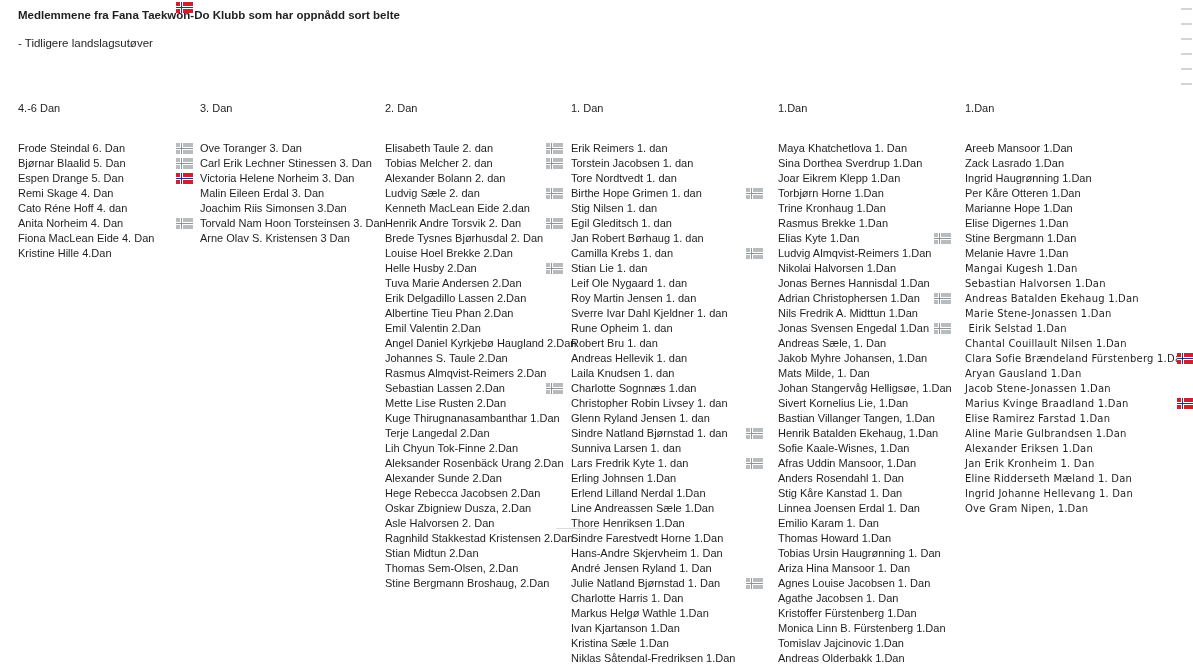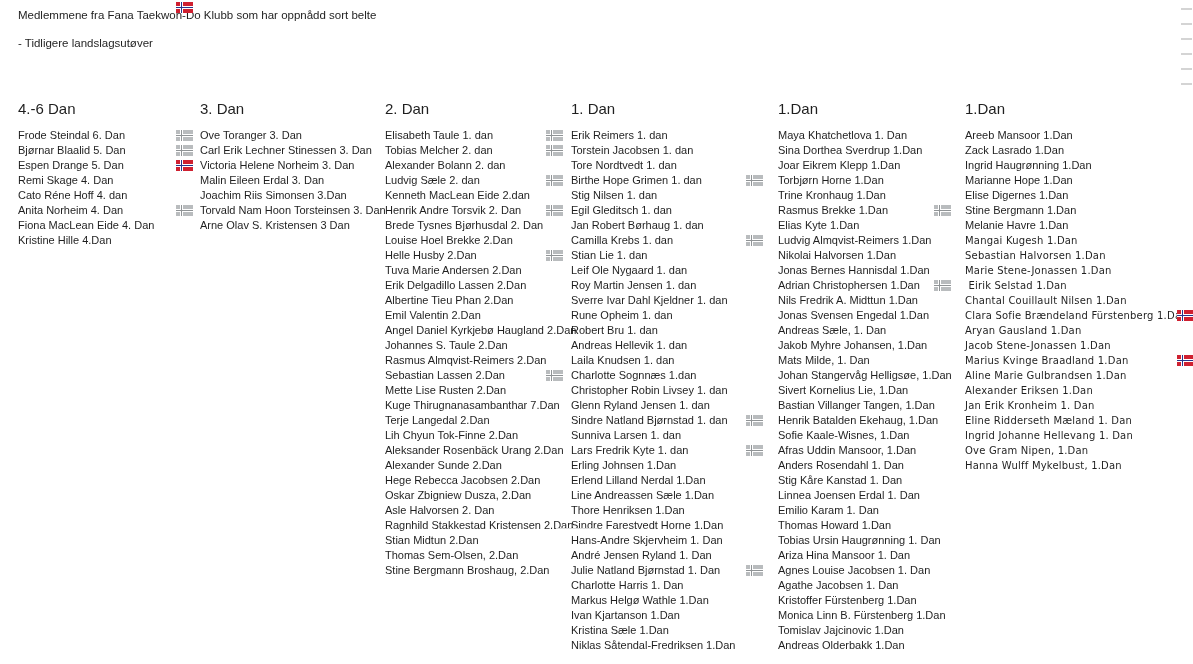--- a/index.html
+++ b/index.html
@@ -1,27 +1,27 @@
 <!DOCTYPE html>
 <html><head>
 <meta charset="utf-8">
 <style>
   html,body{margin:0;padding:0;}
   body{
     width:1193px;height:664px;background:#ffffff;overflow:hidden;
     font-family:"Liberation Sans",sans-serif;color:#1f1f1f;position:relative;
   }
   .page{position:absolute;inset:0;}
-  .title{position:absolute;left:18px;top:8px;font-size:11.5px;line-height:15px;white-space:pre;}
+  .title{position:absolute;left:18px;top:8px;font-size:11.5px;line-height:15px;white-space:pre;font-weight:bold;}
   .legend-label{position:absolute;left:18px;top:36px;font-size:11.5px;line-height:15px;white-space:pre;}
   .legend-flag-gray{left:176px;top:38px;}
   .legend-flag-red{left:176px;top:69px;}
   .col{position:absolute;top:101px;}
   .col1{left:18px}.col2{left:200px}.col3{left:385px}.col4{left:571px}.col5{left:778px}.col6{left:965px}
-  .hdr{height:15px;line-height:15px;font-size:15px;margin-bottom:12px;white-space:pre;}
+  .hdr{height:15px;line-height:15px;font-size:11px;margin-bottom:25px;white-space:pre;}
   .row{position:relative;height:15px;line-height:15px;font-size:11px;white-space:pre;}
   .row.alt{font-family:"DejaVu Sans",sans-serif;font-size:10px;letter-spacing:.2px;}
   .flag{position:absolute;display:block;width:17px;height:11px;top:2px;}
   .flag i{position:absolute;display:block;}
   .flag .hband{left:0;right:0;top:4px;height:3px;background:#fff;}
   .flag .vband{top:0;bottom:0;left:4px;width:3px;background:#fff;}
   .flag .hinner{left:0;right:0;top:5px;height:1px;}
   .flag .vinner{top:0;bottom:0;left:5px;width:1px;}
   .col2 .flag.before{left:-24px}
   .col4 .flag.before{left:-25px}
@@ -70,39 +70,39 @@
         <div class="row"><span class="flag before" style="background: rgb(185, 188, 190);"><i class="hband"></i><i class="vband"></i><i class="hinner" style="background: rgb(144, 148, 150);"></i><i class="vinner" style="background: rgb(144, 148, 150);"></i></span><span>Ove Toranger 3. Dan</span></div>
         <div class="row"><span class="flag before" style="background: rgb(185, 188, 190);"><i class="hband"></i><i class="vband"></i><i class="hinner" style="background: rgb(144, 148, 150);"></i><i class="vinner" style="background: rgb(144, 148, 150);"></i></span><span>Carl Erik Lechner Stinessen 3. Dan</span></div>
         <div class="row"><span class="flag before" style="background: rgb(207, 32, 48);"><i class="hband"></i><i class="vband"></i><i class="hinner" style="background: rgb(38, 52, 139);"></i><i class="vinner" style="background: rgb(38, 52, 139);"></i></span><span>Victoria Helene Norheim 3. Dan</span></div>
         <div class="row"><span>Malin Eileen Erdal 3. Dan</span></div>
         <div class="row"><span>Joachim Riis Simonsen 3.Dan</span></div>
         <div class="row"><span class="flag before" style="background: rgb(185, 188, 190);"><i class="hband"></i><i class="vband"></i><i class="hinner" style="background: rgb(144, 148, 150);"></i><i class="vinner" style="background: rgb(144, 148, 150);"></i></span><span>Torvald Nam Hoon Torsteinsen 3. Dan</span></div>
         <div class="row"><span>Arne Olav S. Kristensen 3 Dan</span></div>
       </div>
       <div class="col col3">
         <div class="hdr">2. Dan</div>
-        <div class="row"><span>Elisabeth Taule 1. dan</span></div>
+        <div class="row"><span>Elisabeth Taule 2. dan</span></div>
         <div class="row"><span>Tobias Melcher 2. dan</span></div>
         <div class="row"><span>Alexander Bolann 2. dan</span></div>
         <div class="row"><span>Ludvig Sæle 2. dan</span></div>
         <div class="row"><span>Kenneth MacLean Eide 2.dan</span></div>
         <div class="row"><span>Henrik Andre Torsvik 2. Dan</span></div>
         <div class="row"><span>Brede Tysnes Bjørhusdal 2. Dan</span></div>
         <div class="row"><span>Louise Hoel Brekke 2.Dan</span></div>
         <div class="row"><span>Helle Husby 2.Dan</span></div>
         <div class="row"><span>Tuva Marie Andersen 2.Dan</span></div>
         <div class="row"><span>Erik Delgadillo Lassen 2.Dan</span></div>
         <div class="row"><span>Albertine Tieu Phan 2.Dan</span></div>
         <div class="row"><span>Emil Valentin 2.Dan</span></div>
         <div class="row"><span>Angel Daniel Kyrkjebø Haugland 2.Dan</span></div>
         <div class="row"><span>Johannes S. Taule 2.Dan</span></div>
         <div class="row"><span>Rasmus Almqvist-Reimers 2.Dan</span></div>
         <div class="row"><span>Sebastian Lassen 2.Dan</span></div>
         <div class="row"><span>Mette Lise Rusten 2.Dan</span></div>
-        <div class="row"><span>Kuge Thirugnanasambanthar 7.Dan</span></div>
+        <div class="row"><span>Kuge Thirugnanasambanthar 1.Dan</span></div>
         <div class="row"><span>Terje Langedal 2.Dan</span></div>
         <div class="row"><span>Lih Chyun Tok-Finne 2.Dan</span></div>
         <div class="row"><span>Aleksander Rosenbäck Urang 2.Dan</span></div>
         <div class="row"><span>Alexander Sunde 2.Dan</span></div>
         <div class="row"><span>Hege Rebecca Jacobsen 2.Dan</span></div>
         <div class="row"><span>Oskar Zbigniew Dusza, 2.Dan</span></div>
         <div class="row"><span>Asle Halvorsen 2. Dan</span></div>
         <div class="row"><span>Ragnhild Stakkestad Kristensen 2.Dan</span></div>
         <div class="row"><span>Stian Midtun 2.Dan</span></div>
         <div class="row"><span>Thomas Sem-Olsen, 2.Dan</span></div>
@@ -182,40 +182,42 @@
         <div class="row"><span>Kristoffer Fürstenberg 1.Dan</span></div>
         <div class="row"><span>Monica Linn B. Fürstenberg 1.Dan</span></div>
         <div class="row"><span>Tomislav Jajcinovic 1.Dan</span></div>
         <div class="row"><span>Andreas Olderbakk 1.Dan</span></div>
       </div>
       <div class="col col6">
         <div class="hdr">1.Dan</div>
         <div class="row"><span>Areeb Mansoor 1.Dan</span></div>
         <div class="row"><span>Zack Lasrado 1.Dan</span></div>
         <div class="row"><span>Ingrid Haugrønning 1.Dan</span></div>
+        <div class="row"><span>Per Kåre Otteren 1.Dan</span></div>
         <div class="row"><span>Marianne Hope 1.Dan</span></div>
         <div class="row"><span>Elise Digernes 1.Dan</span></div>
         <div class="row"><span class="flag before" style="background: rgb(185, 188, 190);"><i class="hband"></i><i class="vband"></i><i class="hinner" style="background: rgb(144, 148, 150);"></i><i class="vinner" style="background: rgb(144, 148, 150);"></i></span><span>Stine Bergmann 1.Dan</span></div>
         <div class="row"><span>Melanie Havre 1.Dan</span></div>
         <div class="row alt"><span>Mangai Kugesh 1.Dan</span></div>
         <div class="row alt"><span>Sebastian Halvorsen 1.Dan</span></div>
+        <div class="row alt"><span class="flag before" style="background: rgb(185, 188, 190);"><i class="hband"></i><i class="vband"></i><i class="hinner" style="background: rgb(144, 148, 150);"></i><i class="vinner" style="background: rgb(144, 148, 150);"></i></span><span>Andreas Batalden Ekehaug 1.Dan</span></div>
         <div class="row alt"><span>Marie Stene-Jonassen 1.Dan</span></div>
         <div class="row alt"><span class="flag before" style="background: rgb(185, 188, 190);"><i class="hband"></i><i class="vband"></i><i class="hinner" style="background: rgb(144, 148, 150);"></i><i class="vinner" style="background: rgb(144, 148, 150);"></i></span><span> Eirik Selstad 1.Dan</span></div>
         <div class="row alt"><span>Chantal Couillault Nilsen 1.Dan</span></div>
         <div class="row alt"><span>Clara Sofie Brændeland Fürstenberg 1.Dan</span><span class="flag after" style="background: rgb(207, 32, 48);"><i class="hband"></i><i class="vband"></i><i class="hinner" style="background: rgb(38, 52, 139);"></i><i class="vinner" style="background: rgb(38, 52, 139);"></i></span></div>
         <div class="row alt"><span>Aryan Gausland 1.Dan</span></div>
         <div class="row alt"><span>Jacob Stene-Jonassen 1.Dan</span></div>
         <div class="row alt"><span>Marius Kvinge Braadland 1.Dan</span><span class="flag after" style="background: rgb(207, 32, 48);"><i class="hband"></i><i class="vband"></i><i class="hinner" style="background: rgb(38, 52, 139);"></i><i class="vinner" style="background: rgb(38, 52, 139);"></i></span></div>
+        <div class="row alt"><span>Elise Ramirez Farstad 1.Dan</span></div>
         <div class="row alt"><span>Aline Marie Gulbrandsen 1.Dan</span></div>
         <div class="row alt"><span>Alexander Eriksen 1.Dan</span></div>
         <div class="row alt"><span>Jan Erik Kronheim 1. Dan</span></div>
         <div class="row alt"><span>Eline Ridderseth Mæland 1. Dan</span></div>
         <div class="row alt"><span>Ingrid Johanne Hellevang 1. Dan</span></div>
         <div class="row alt"><span>Ove Gram Nipen, 1.Dan</span></div>
-        <div class="row alt"><span>Hanna Wulff Mykelbust, 1.Dan</span></div>
       </div>
     </div>
   <div class="divider-artifact"></div>
   <div>
       <div class="edge-dash" style="top: 8px;"></div>
       <div class="edge-dash" style="top: 23px;"></div>
       <div class="edge-dash" style="top: 38px;"></div>
       <div class="edge-dash" style="top: 53px;"></div>
       <div class="edge-dash" style="top: 68px;"></div>
       <div class="edge-dash" style="top: 83px;"></div>

